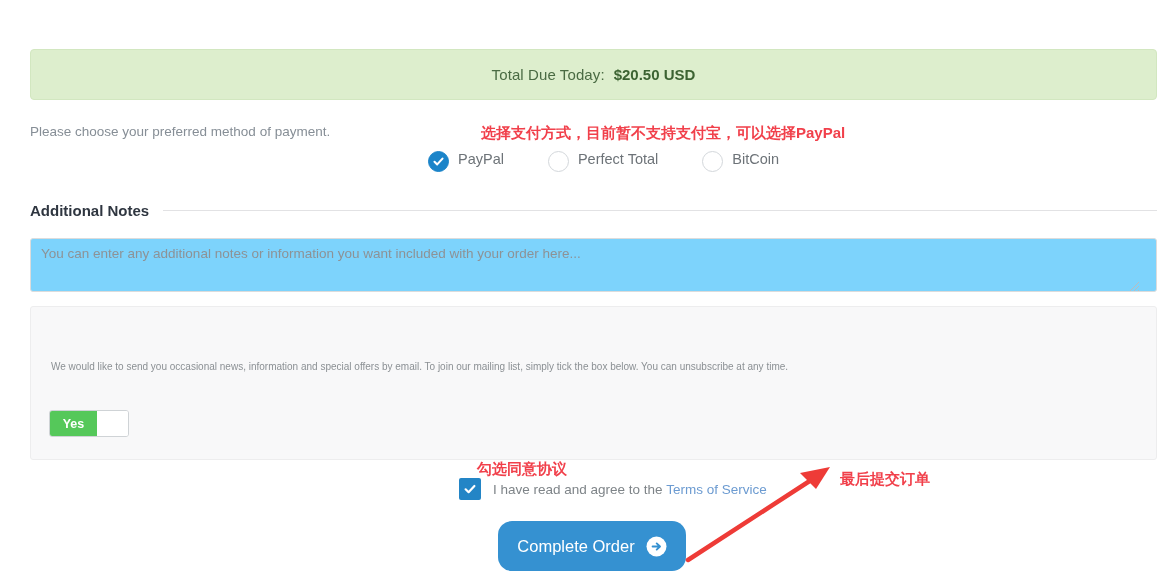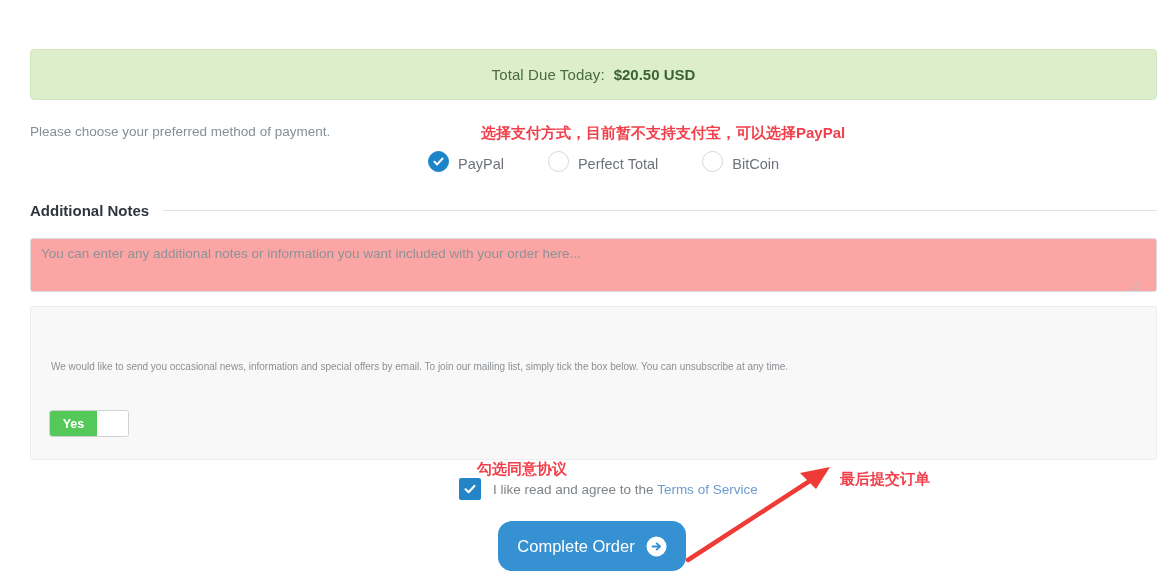--- a/index.html
+++ b/index.html
@@ -84,21 +84,21 @@
   #annot-submit { left: 840px; top: 470px; text-align: right; }
 
   .radio-row {
     position: absolute;
     left: 428px; top: 151px;
     display: flex;
     align-items: center;
   }
   .radio-opt {
     display: flex;
-    align-items: flex-end;
+    align-items: flex-start;
     margin-right: 44px;
     cursor: pointer;
   }
   .radio-opt:last-child { margin-right: 0; }
   .radio-mark {
     width: 21px; height: 21px;
     border-radius: 50%;
     border: 1px solid #d3d7db;
     background: #fff;
     display: inline-flex;
@@ -118,21 +118,21 @@
     white-space: nowrap;
   }
 
   
   .notes-area {
     position: absolute;
     left: 30px; top: 238px;
     width: 1127px; height: 54px;
     border: 1px solid #dcdcdc;
     border-radius: 3px;
-    background: #fca5a5;
+    background: #7dd3fc;
     padding: 7px 10px;
     font-family: "Liberation Sans", sans-serif;
     font-size: 13.5px;
     color: #55595c;
     resize: none;
     outline: none;
     overflow: hidden;
   }
   .notes-area::placeholder { color: #8d9296; }
   .resize-grip {
@@ -304,21 +304,21 @@
 
   <div class="annot" id="annot-agree">勾选同意协议</div>
 
   <div class="terms-row">
     <span class="cbox">
       <svg width="14" height="14" viewBox="0 0 14 14" aria-hidden="true">
         <polyline points="2.6,7.3 5.6,10.2 11.4,4.0" fill="none" stroke="#ffffff" stroke-width="2.2" stroke-linecap="round" stroke-linejoin="round"></polyline>
       </svg>
     </span>
     <span class="terms-txt">
-      <span>I like read and agree to the</span>
+      <span>I have read and agree to the</span>
       <a class="terms-link">Terms of Service</a>
     </span>
   </div>
 
   <button class="btn-complete">
     <span class="btxt">Complete Order</span>
     <span class="arrow-ic">
       <svg width="21" height="21" viewBox="0 0 21 21" aria-hidden="true">
         <circle cx="10.5" cy="10.5" r="10" fill="#ffffff"></circle>
         <path d="M6.6 10.5 h7.2 M10.7 7.4 l3.3 3.1 l-3.3 3.1" fill="none" stroke="#3591d1" stroke-width="1.9" stroke-linecap="round" stroke-linejoin="round"></path>

